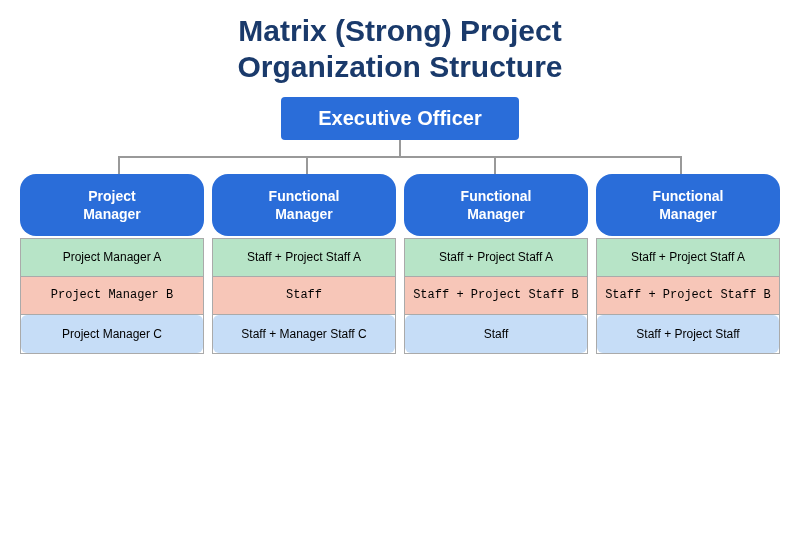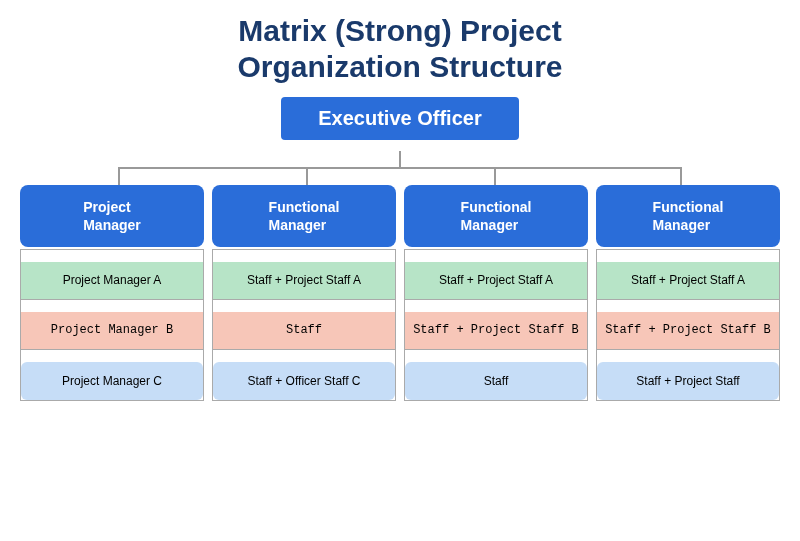--- a/index.html
+++ b/index.html
@@ -31,41 +31,42 @@
       margin-bottom: 12px;
     }
     
     .exec-box {
       background: #2a6dd9;
       color: #fff;
       font-size: 20px;
       font-weight: 700;
       padding: 10px 37px;
       border-radius: 4px;
-      margin-bottom: 11px;
+      margin-bottom: 0;
     }
     
     .columns-container {
       display: flex;
       width: 760px;
       gap: 8px;
     }
     .col {
       flex: 1;
       display: flex;
       flex-direction: column;
       gap: 0;
     }
     .manager-box {
       background: #2a6dd9;
       color: #fff;
       font-size: 14px;
       font-weight: 700;
       padding: 12px 8px;
-      border-radius: 8px;
+      text-align: center;
+      border-radius: 16px;
       line-height: 1.3;
       min-height: 62px;
       display: flex;
       align-items: center;
       justify-content: center;
     }
     
     .rows-container {
       border: 1.5px solid #aaa;
       margin-top: 2px;
@@ -73,21 +74,20 @@
     .row-cell {
       padding: 8px 6px;
       font-size: 12px;
       text-align: center;
       border-bottom: 1.5px solid #aaa;
       min-height: 38px;
       display: flex;
       align-items: center;
       justify-content: center;
       line-height: 1.2;
-      margin-top: 12px;
     }
     .row-cell:last-child {
       border-bottom: none;
     }
     
     .green-cell { background: #b7e4c7; }
     .salmon-cell { background: #f7c6b8; font-family: Liberation Mono, monospace; }
     .blue-cell { background: #c6ddf7; border-radius: 6px; }
 
     .footer {
@@ -123,21 +123,21 @@
           <div class="row-cell green-cell">Project Manager A</div>
           <div class="row-cell salmon-cell">Project Manager B</div>
           <div class="row-cell blue-cell">Project Manager C</div>
         </div>
       </div>
       <div class="col">
         <div class="manager-box">Functional<br>Manager</div>
         <div class="rows-container">
           <div class="row-cell green-cell">Staff + Project Staff A</div>
           <div class="row-cell salmon-cell">Staff</div>
-          <div class="row-cell blue-cell">Staff + Officer Staff C</div>
+          <div class="row-cell blue-cell">Staff + Manager Staff C</div>
         </div>
       </div>
       <div class="col">
         <div class="manager-box">Functional<br>Manager</div>
         <div class="rows-container">
           <div class="row-cell green-cell">Staff + Project Staff A</div>
           <div class="row-cell salmon-cell">Staff + Project Staff B</div>
           <div class="row-cell blue-cell">Staff</div>
         </div>
       </div>

